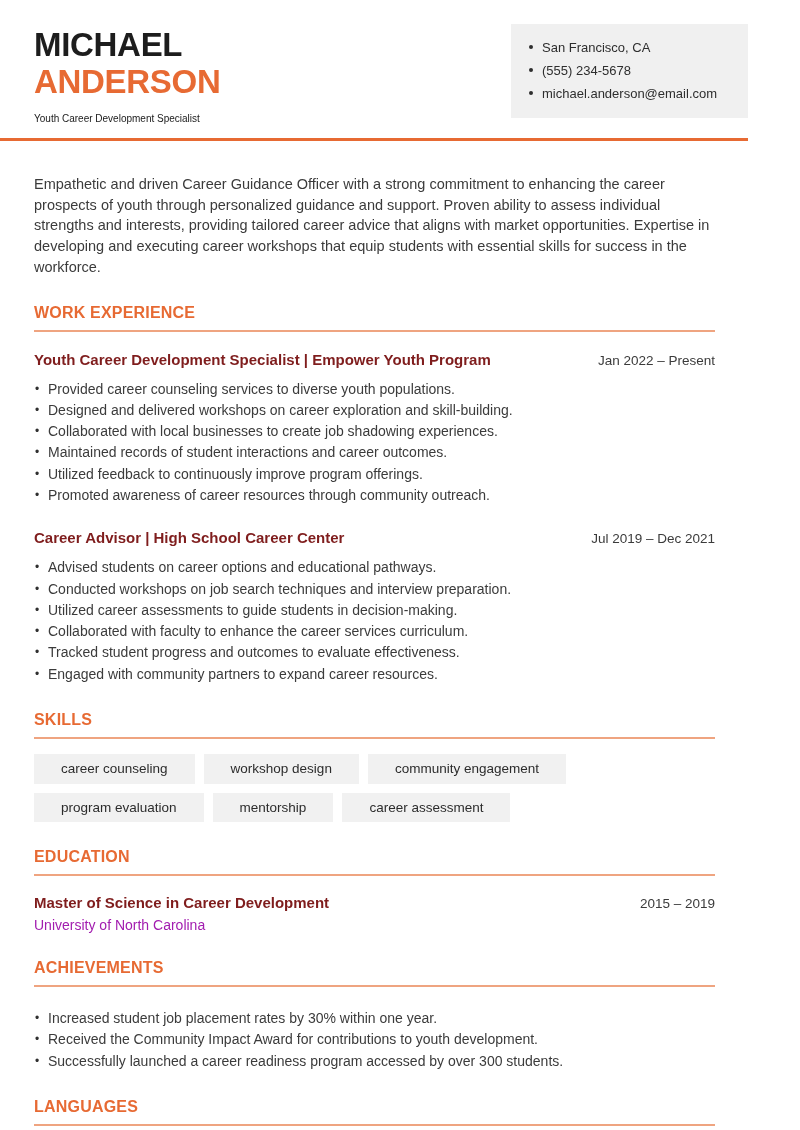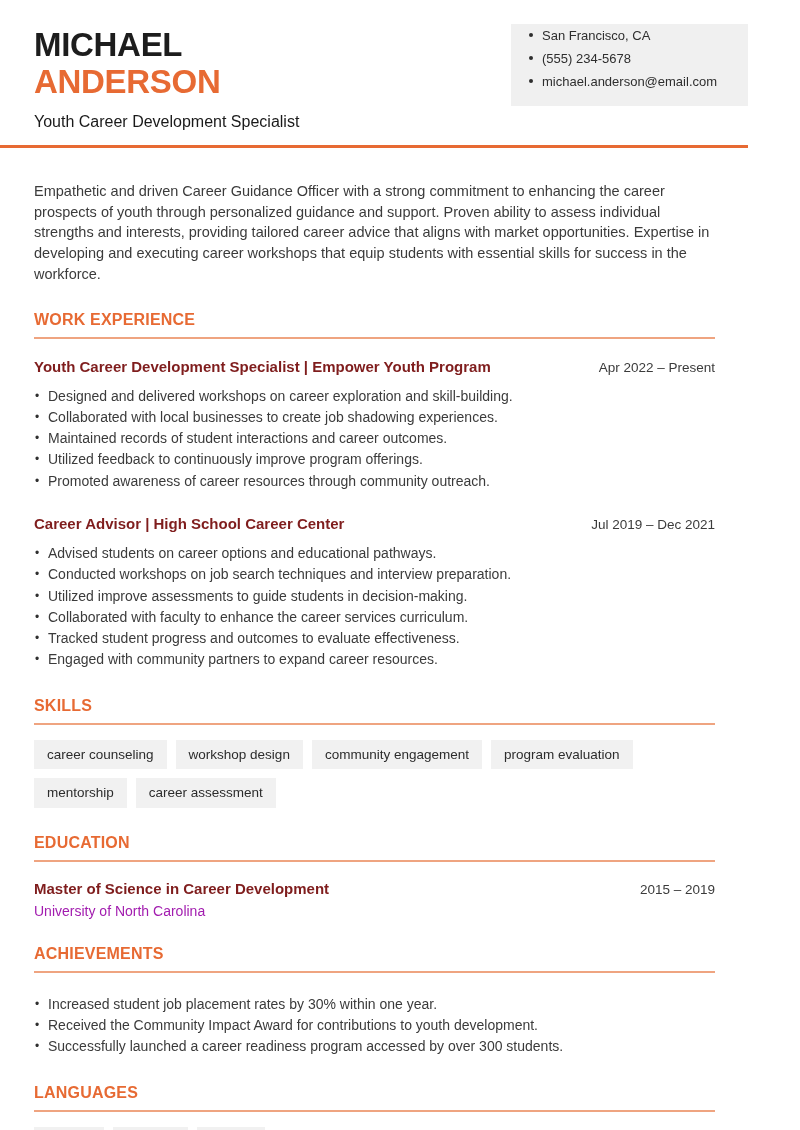--- a/index.html
+++ b/index.html
@@ -26,27 +26,27 @@
     font-size: 33px;
     line-height: 37px;
     letter-spacing: -0.3px;
     color: #1d1d1d;
     margin: 2px 0 0 0;
   }
   .name .last { color: var(--accent); display: block; }
   .name .first { display: block; }
   .headline {
     margin-top: 13px;
-    font-size: 16px;
+    font-size: 10px;
     color: #1a1a1a;
   }
   .contact-card {
     background: #f0f0f0;
     width: 237px;
-    padding: 0 14px 13px 18px;
+    padding: 12px 14px 13px 18px;
   }
   .contact-card ul { list-style: none; margin: 0; padding: 0; }
   .contact-card li {
     position: relative;
     padding-left: 13px;
     font-size: 13px;
     line-height: 23px;
     color: #2e2e2e;
   }
   .contact-card li .dot {
@@ -136,21 +136,21 @@
     display: flex;
     flex-wrap: wrap;
     gap: 9px;
     margin-top: 15px;
   }
   .tag {
     background: #f1f1f1;
     color: #2c2c2c;
     font-size: 13.5px;
     line-height: 13.5px;
-    padding: 8px 13px;
+    padding: 8px 27px;
     border-radius: 0;
     white-space: nowrap;
   }
 
   
   .edu { margin-top: 18px; }
   .edu-school {
     margin-top: 6px;
     font-size: 14px;
     color: #a21caf;
@@ -183,40 +183,41 @@
 
     <p class="summary">Empathetic and driven Career Guidance Officer with a strong commitment to enhancing the career prospects of youth through personalized guidance and support. Proven ability to assess individual strengths and interests, providing tailored career advice that aligns with market opportunities. Expertise in developing and executing career workshops that equip students with essential skills for success in the workforce.</p>
 
     <div class="section">
       <h2 class="section-heading">WORK EXPERIENCE</h2>
       <hr class="section-rule">
 
       <div class="job">
         <div class="entry-row">
           <span class="entry-title">Youth Career Development Specialist | Empower Youth Program</span>
-          <span class="entry-dates">Apr 2022 – Present</span>
+          <span class="entry-dates">Jan 2022 – Present</span>
         </div>
         <ul class="bullets">
+            <li>Provided career counseling services to diverse youth populations.</li>
             <li>Designed and delivered workshops on career exploration and skill-building.</li>
             <li>Collaborated with local businesses to create job shadowing experiences.</li>
             <li>Maintained records of student interactions and career outcomes.</li>
             <li>Utilized feedback to continuously improve program offerings.</li>
             <li>Promoted awareness of career resources through community outreach.</li>
           </ul>
       </div>
 
       <div class="job">
         <div class="entry-row">
           <span class="entry-title">Career Advisor | High School Career Center</span>
           <span class="entry-dates">Jul 2019 – Dec 2021</span>
         </div>
         <ul class="bullets">
             <li>Advised students on career options and educational pathways.</li>
             <li>Conducted workshops on job search techniques and interview preparation.</li>
-            <li>Utilized improve assessments to guide students in decision-making.</li>
+            <li>Utilized career assessments to guide students in decision-making.</li>
             <li>Collaborated with faculty to enhance the career services curriculum.</li>
             <li>Tracked student progress and outcomes to evaluate effectiveness.</li>
             <li>Engaged with community partners to expand career resources.</li>
           </ul>
       </div>
     </div>
 
     <div class="section">
       <h2 class="section-heading">SKILLS</h2>
       <hr class="section-rule">

